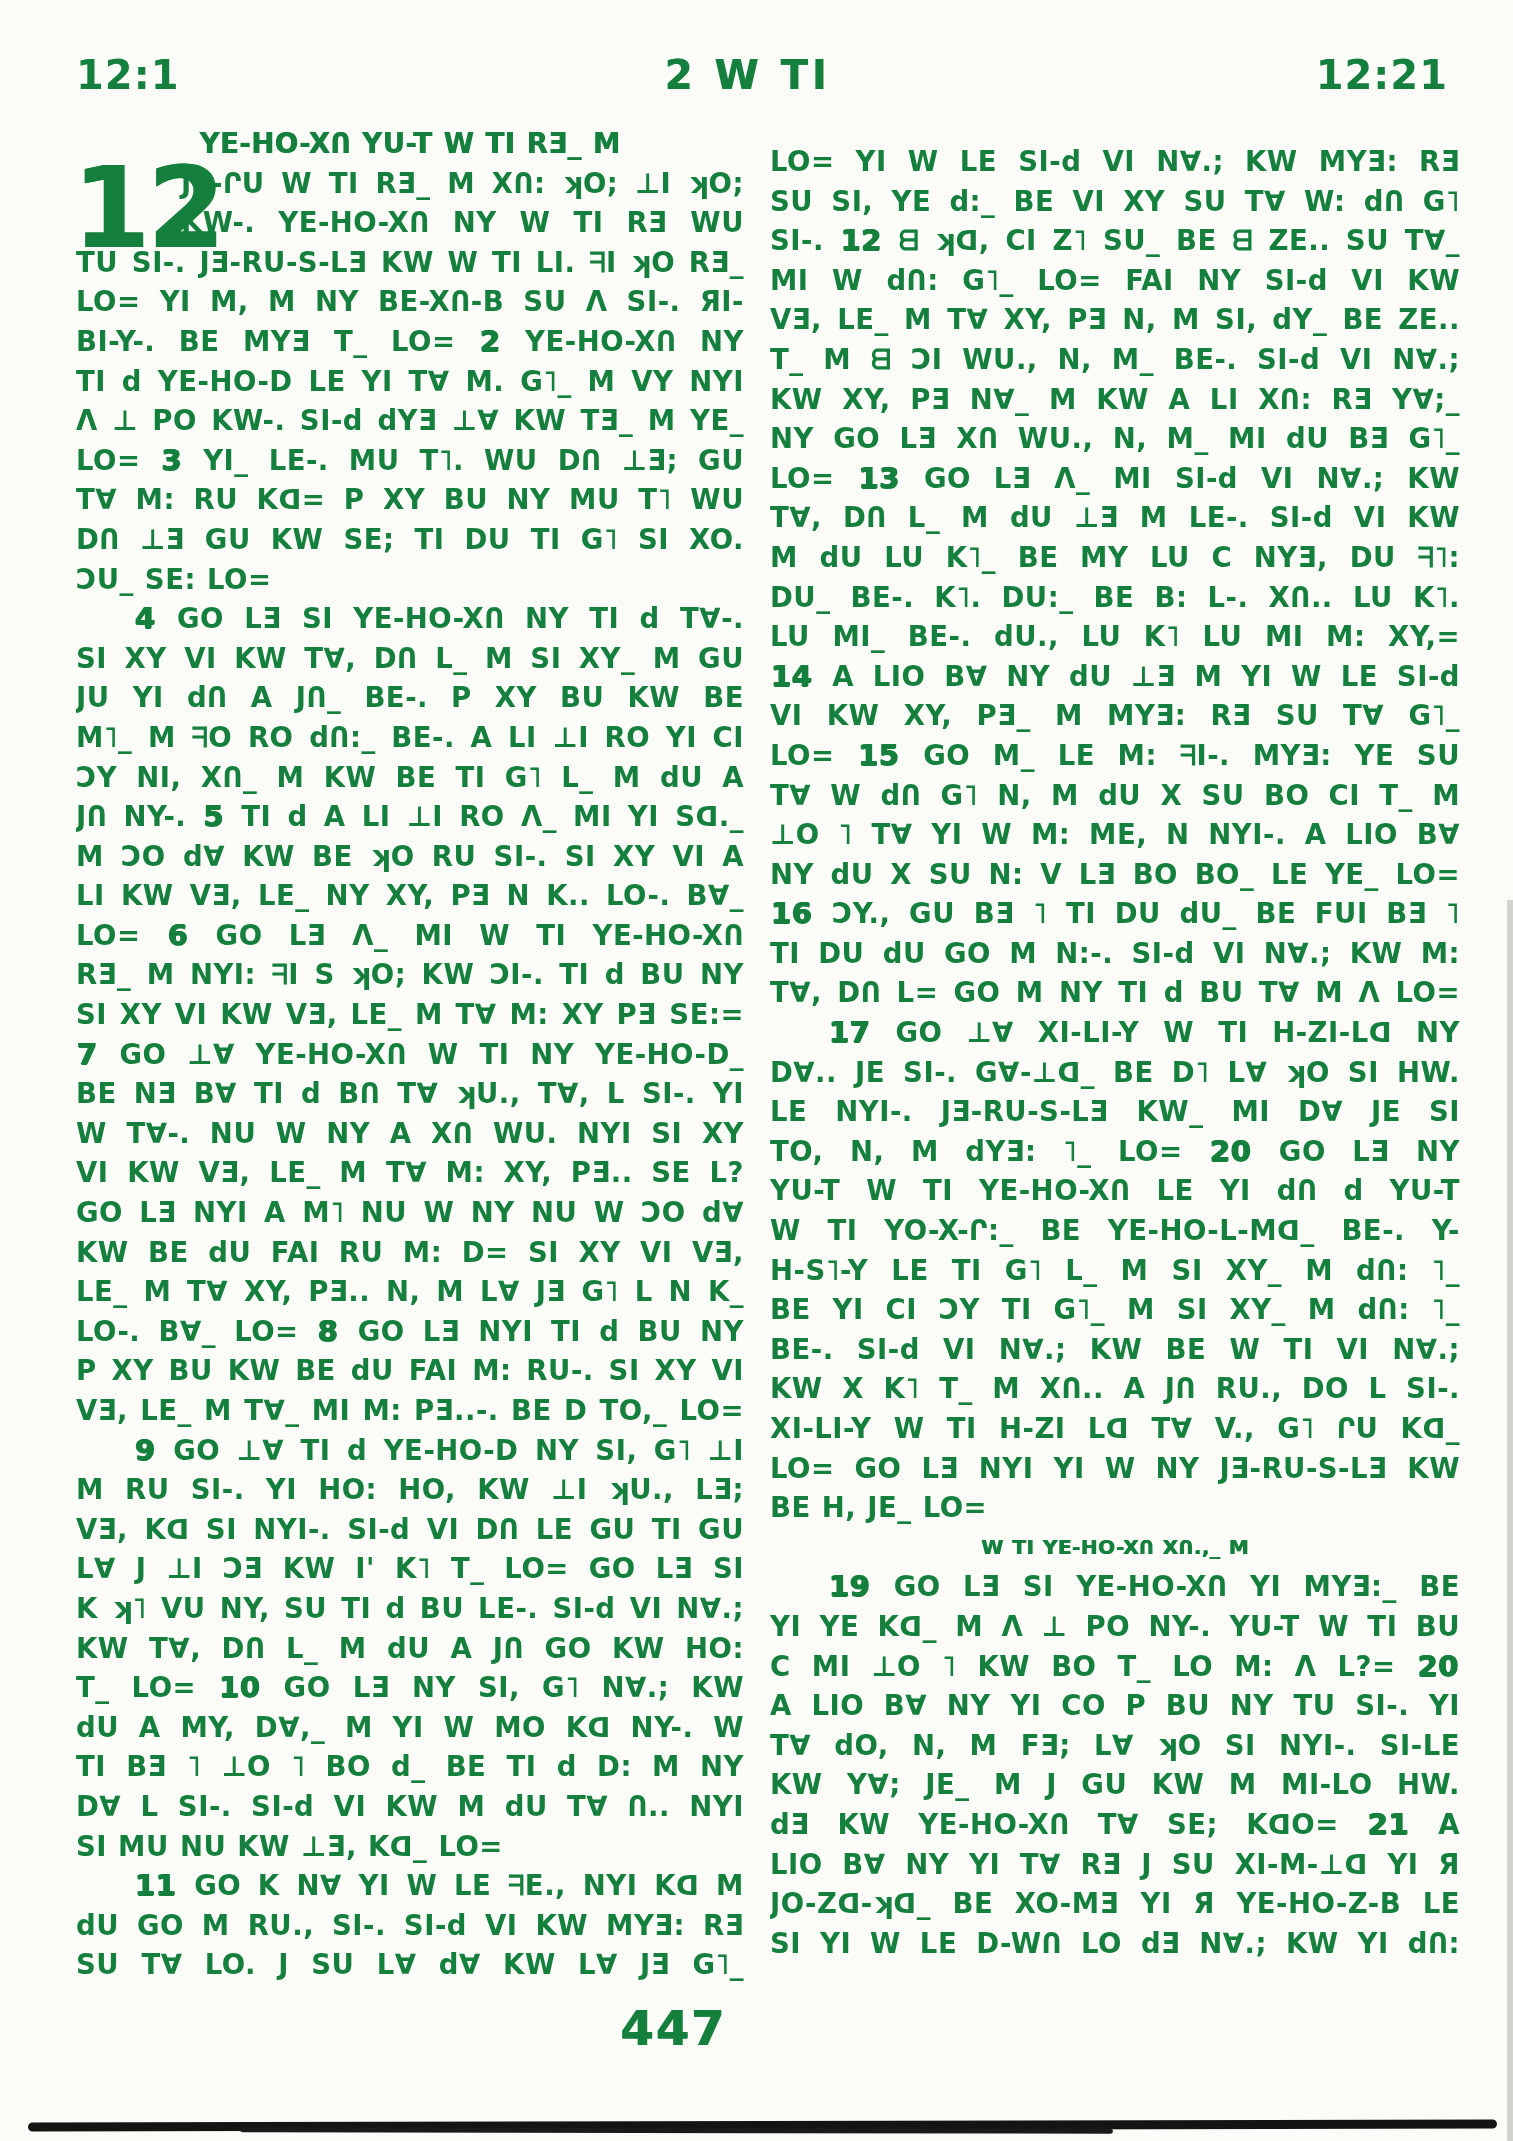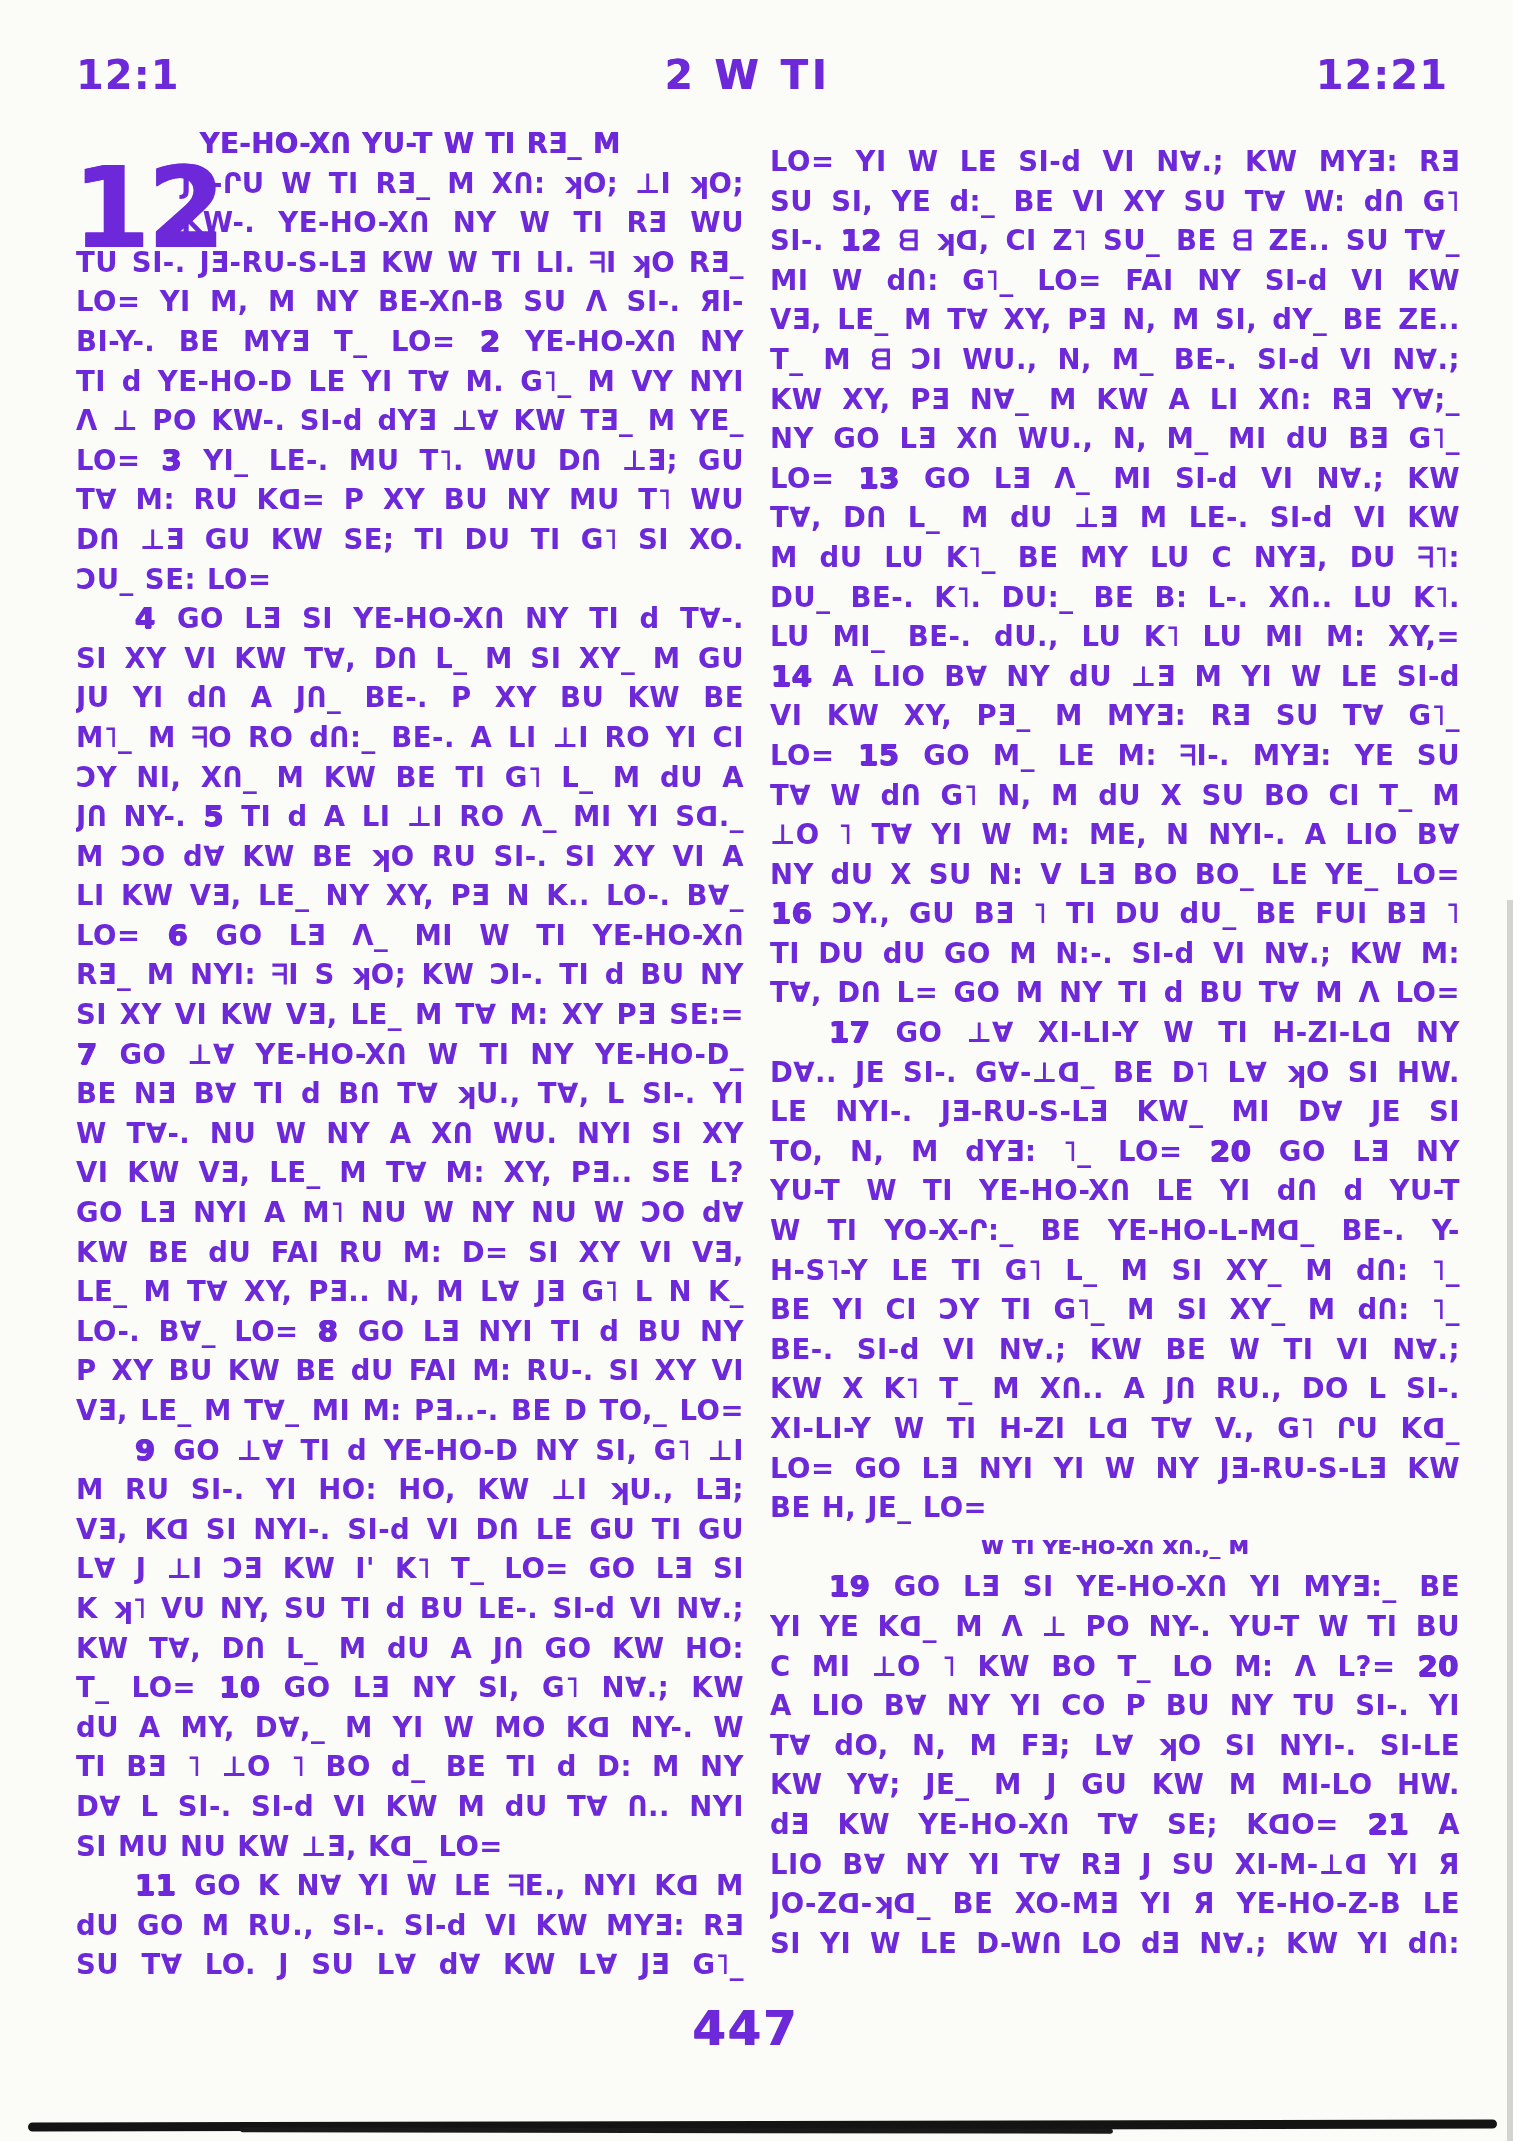--- a/index.html
+++ b/index.html
@@ -2,21 +2,21 @@
 <html><head>
 <meta charset="utf-8">
 <style>
   html,body{margin:0;padding:0;background:#e8e8e4;}
   .page{
     position:relative;
     width:1513px;height:2141px;
     background:#fbfbf8;
     font-family:"DejaVu Sans","Liberation Sans",sans-serif;
     font-weight:bold;
-    color:#6d28d9;
+    color:#15803d;
     overflow:hidden;
   }
   .header-row{
     position:absolute;top:52px;left:76px;width:1372px;
     display:flex;justify-content:space-between;align-items:baseline;
     font-size:40px;
   }
   .header-row .ref{letter-spacing:1px;}
   .header-row .book{letter-spacing:4px;text-shadow:0.6px 0 currentColor;}
   .col{position:absolute;}
@@ -39,21 +39,21 @@
     text-shadow:0.7px 0 currentColor,-0.7px 0 currentColor,0 0.5px currentColor;
     padding:0 1px;
   }
   .dropcap{
     position:absolute;left:-4px;top:28px;
     font-size:112px;line-height:1;letter-spacing:-3px;
     text-shadow:1px 0 currentColor;
   }
   .pageno{
     position:absolute;left:620px;top:2000px;width:250px;
-    text-align:center;font-size:48px;letter-spacing:2px;
+    font-size:48px;letter-spacing:2px;
     text-shadow:1px 0 currentColor;
   }
   .streak{
     position:absolute;left:28px;right:16px;top:2121px;height:9px;
     background:#141414;border-radius:5px;
     transform:rotate(-0.12deg);
   }
   .streak2{
     position:absolute;left:240px;right:400px;top:2128px;height:5px;
     background:#1a1a1a;border-radius:3px;transform:rotate(0.1deg);

